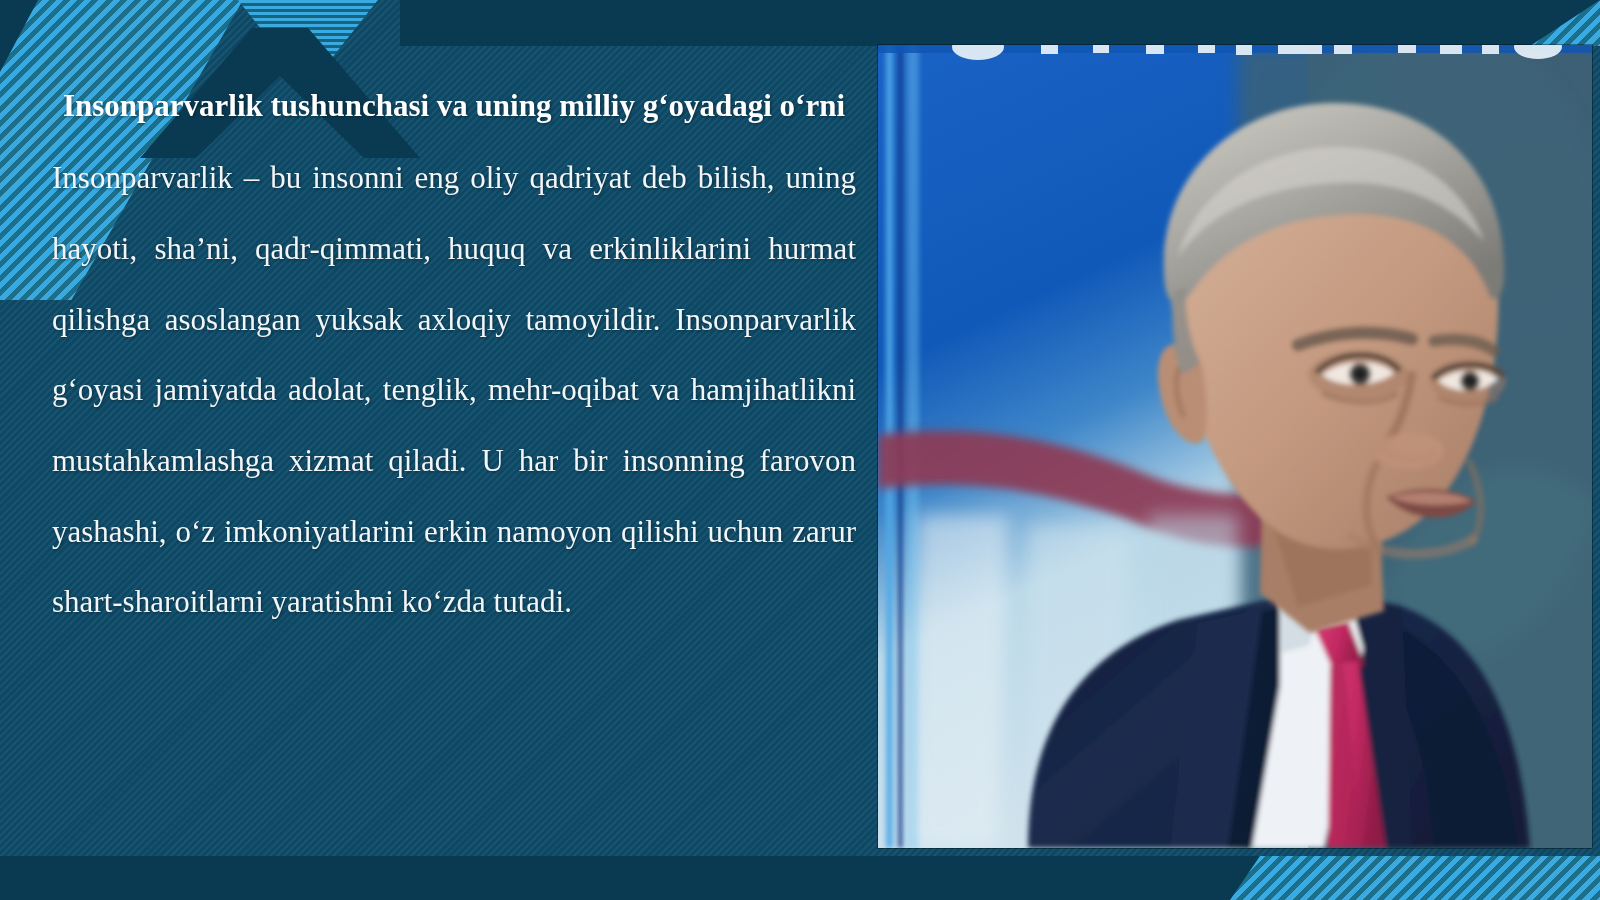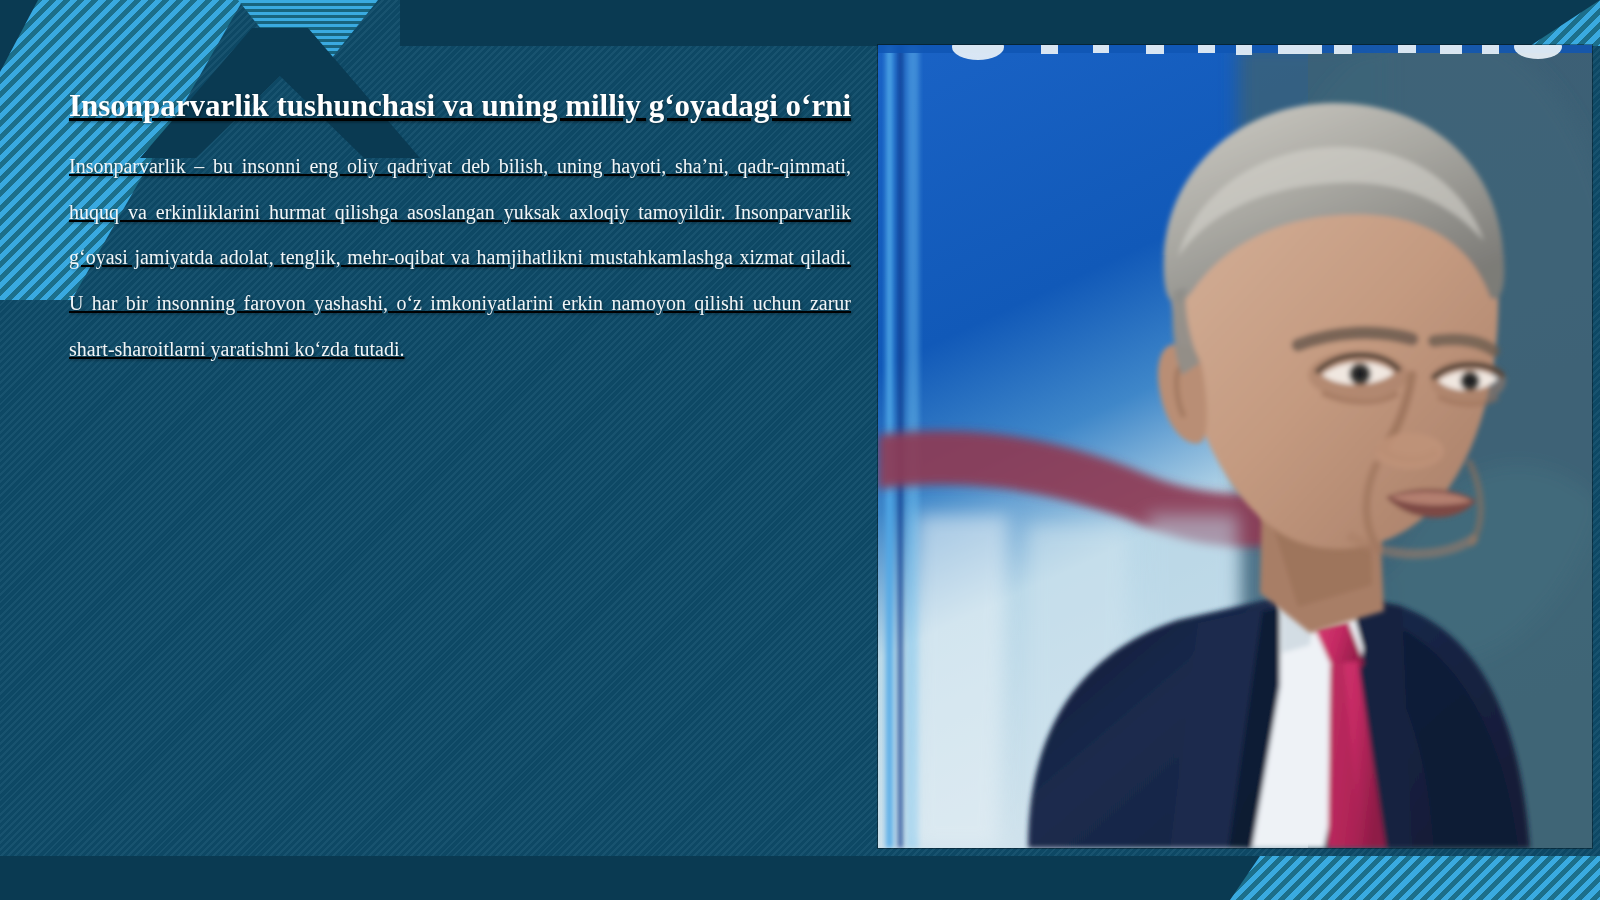--- a/index.html
+++ b/index.html
@@ -94,41 +94,40 @@
     background-image: repeating-linear-gradient(
         135deg,
         #3aaae0 0px, #3aaae0 5px,
         #1c6f8b 5px, #1c6f8b 10px);
     clip-path: polygon(30px 0, 370px 0, 370px 44px, 0 44px);
   }
 
   
   #text-col {
     position: absolute;
-    left: 58px; top: 78px;
+    left: 52px; top: 78px;
     width: 804px;
-    text-decoration: underline;
   }
   #slide-title {
     color: #ffffff;
     font-size: 31px;
     font-weight: bold;
     line-height: 1.78;
     text-align: center;
     text-shadow: 1px 1px 3px rgba(0,0,0,0.45);
     margin: 0 0 10px 0;
   }
   #slide-body {
     color: #f2f6f8;
-    font-size: 20px;
+    font-size: 31px;
     line-height: 2.28;
     text-align: justify;
     text-align-last: left;
     text-shadow: 1px 1px 3px rgba(0,0,0,0.4);
-    margin: 11px;
+    margin: 0;
   }
 
   
   #photo-frame {
     position: absolute;
     left: 878px; top: 45px;
     width: 714px; height: 803px;
     overflow: hidden;
     box-shadow: 0 0 0 1px rgba(0,0,0,0.35);
     background: #2a4a63;

